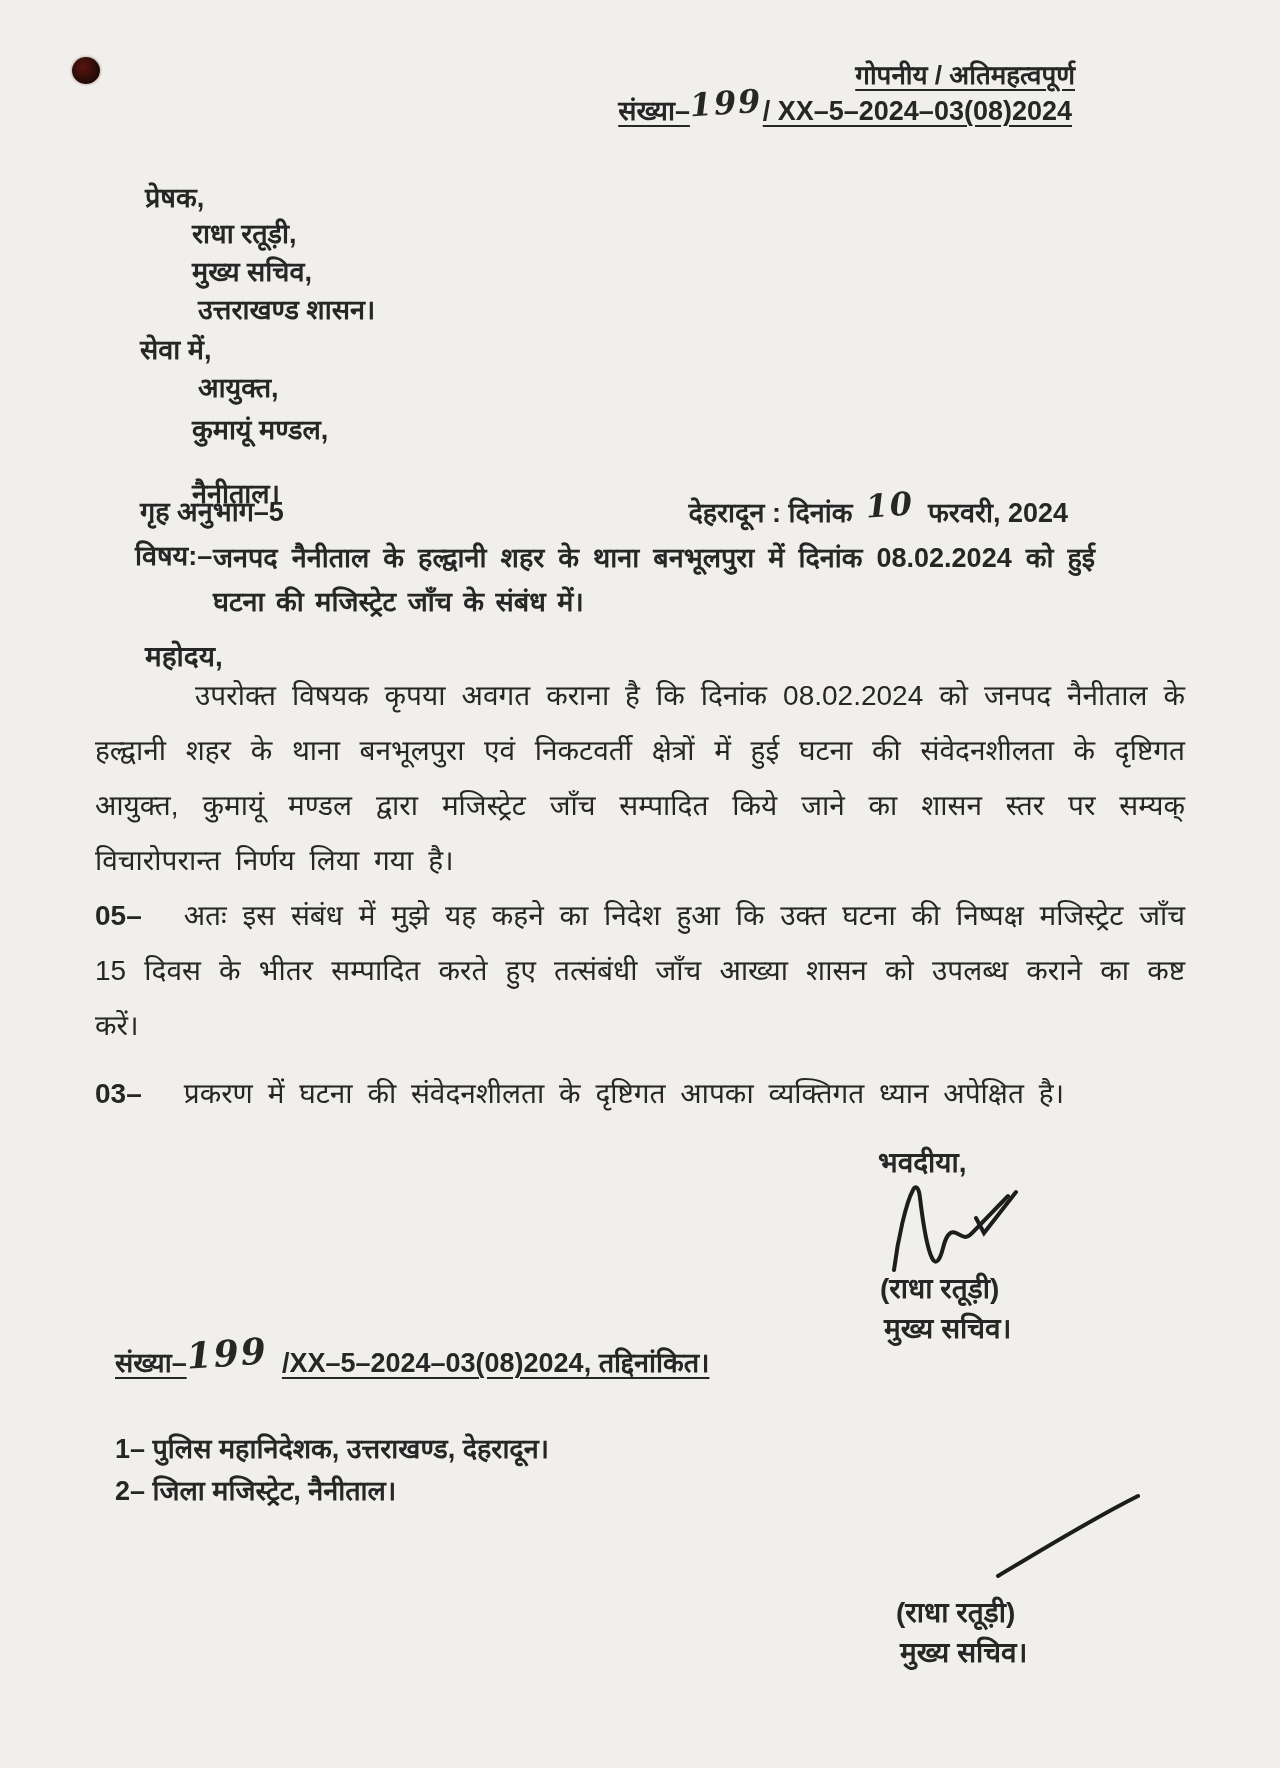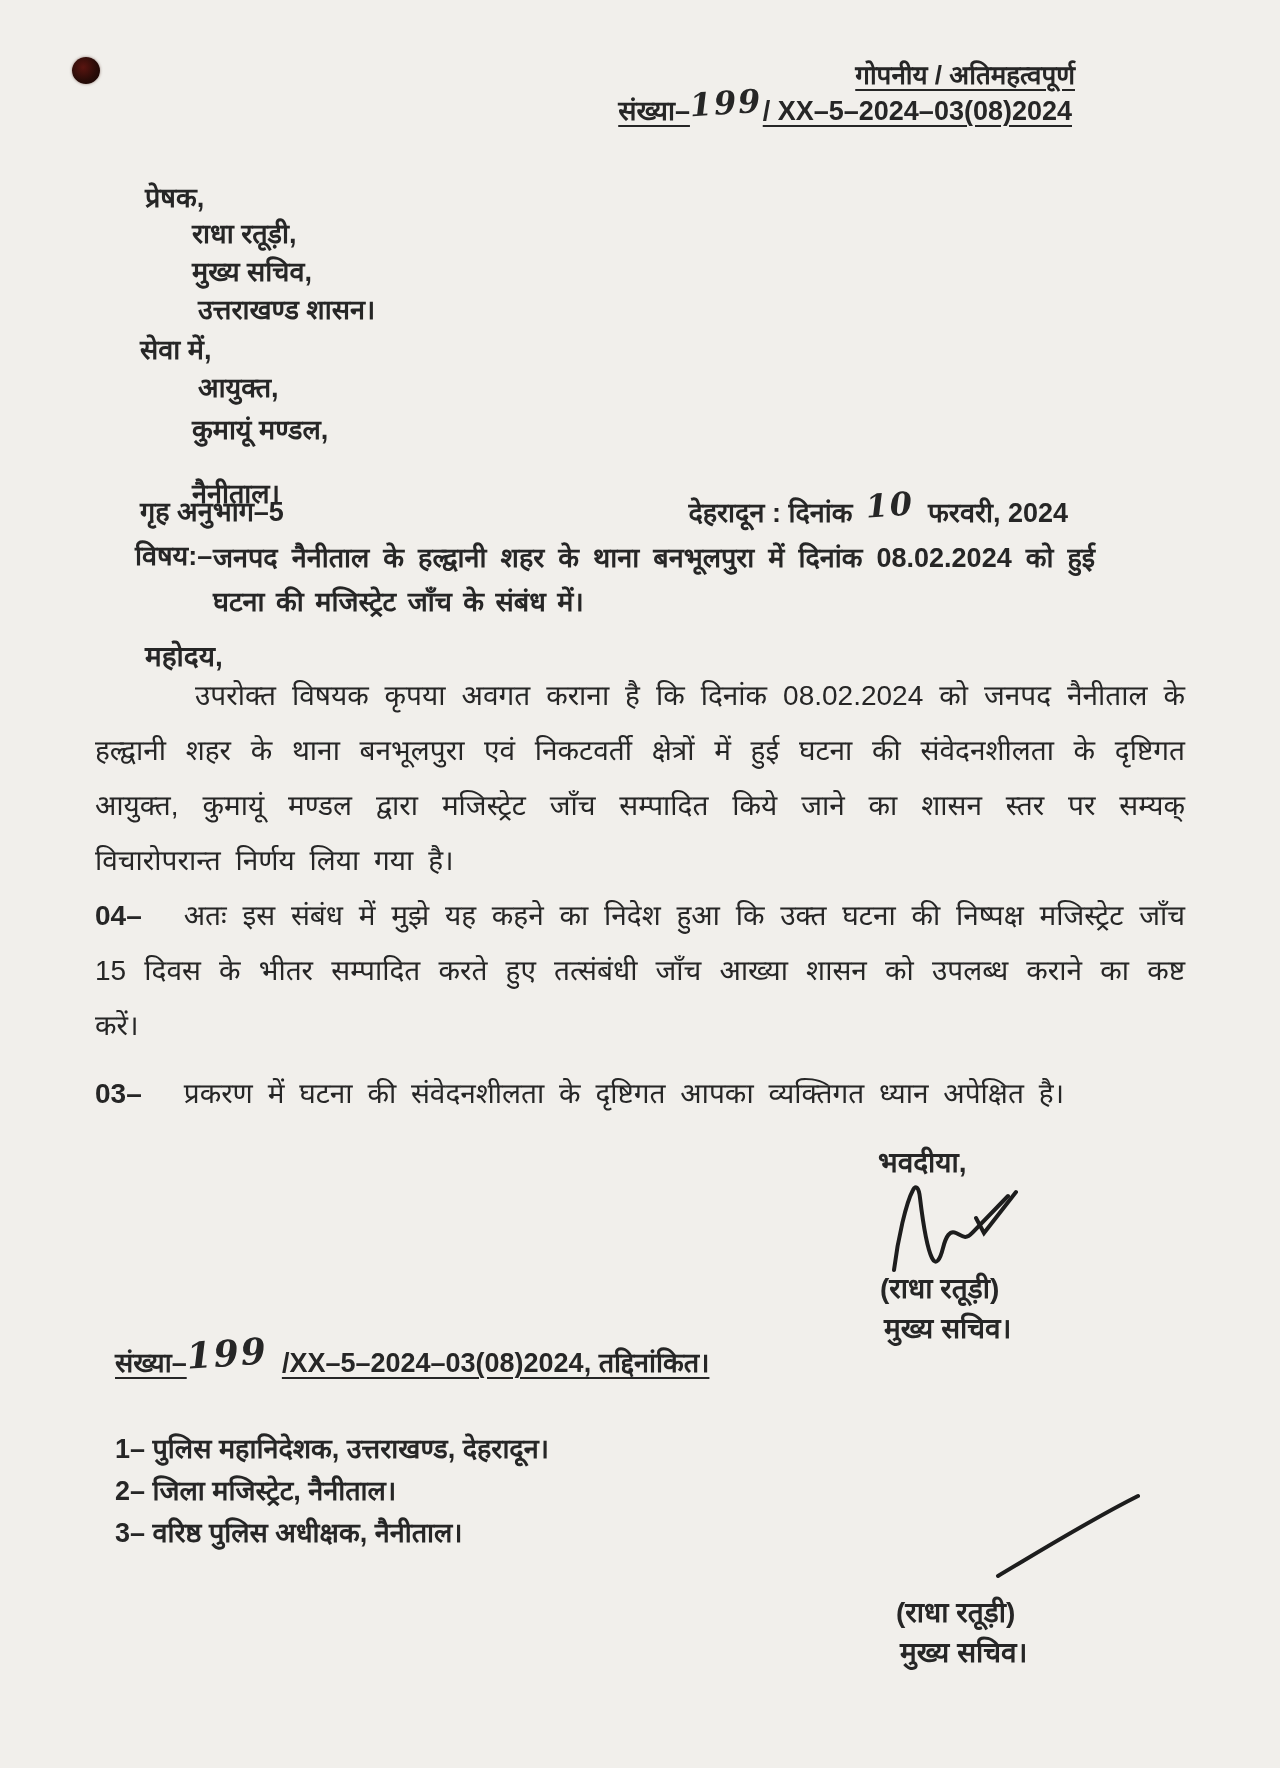--- a/index.html
+++ b/index.html
@@ -94,41 +94,40 @@
 
   <div class="abs subject-row" style="left:135px; top:536px; width:960px;">
     <div class="subject-label">विषय:–</div>
     <div class="subject-text">जनपद नैनीताल के हल्द्वानी शहर के थाना बनभूलपुरा में दिनांक 08.02.2024 को हुई घटना की मजिस्ट्रेट जाँच के संबंध में।</div>
   </div>
 
   <div class="abs b t28" style="left:145px; top:636px;">महोदय,</div>
 
   <p class="abs para" style="left:95px; top:668px; width:1090px; text-indent:100px;">उपरोक्त विषयक कृपया अवगत कराना है कि दिनांक 08.02.2024 को जनपद नैनीताल के हल्द्वानी शहर के थाना बनभूलपुरा एवं निकटवर्ती क्षेत्रों में हुई घटना की संवेदनशीलता के दृष्टिगत आयुक्त, कुमायूं मण्डल द्वारा मजिस्ट्रेट जाँच सम्पादित किये जाने का शासन स्तर पर सम्यक् विचारोपरान्त निर्णय लिया गया है।</p>
 
-  <p class="abs para" style="left:95px; top:888px; width:1090px;"><span class="num">04–</span><span>अतः इस संबंध में मुझे यह कहने का निदेश हुआ कि उक्त घटना की निष्पक्ष मजिस्ट्रेट जाँच 15 दिवस के भीतर सम्पादित करते हुए तत्संबंधी जाँच आख्या शासन को उपलब्ध कराने का कष्ट करें।</span></p>
+  <p class="abs para" style="left:95px; top:888px; width:1090px;"><span class="num">05–</span><span>अतः इस संबंध में मुझे यह कहने का निदेश हुआ कि उक्त घटना की निष्पक्ष मजिस्ट्रेट जाँच 15 दिवस के भीतर सम्पादित करते हुए तत्संबंधी जाँच आख्या शासन को उपलब्ध कराने का कष्ट करें।</span></p>
 
   <p class="abs para" style="left:95px; top:1066px; width:1090px;"><span class="num">03–</span><span>प्रकरण में घटना की संवेदनशीलता के दृष्टिगत आपका व्यक्तिगत ध्यान अपेक्षित है।</span></p>
 
   <div class="abs b t28" style="left:878px; top:1142px;">भवदीया,</div>
   <svg class="abs sig-svg" style="left:880px; top:1178px;" width="150" height="100" viewBox="0 0 150 100">
     <path d="M14 92 C 18 60, 26 25, 33 12 C 36 6, 39 10, 40 20 C 43 45, 47 70, 52 80 C 56 88, 60 82, 63 70 C 66 58, 70 52, 76 55 C 82 58, 86 62, 92 55 L 128 18" stroke-width="4"></path>
     <path d="M96 40 L 104 55 L 136 14" stroke-width="4"></path>
   </svg>
   <div class="abs b t28" style="left:880px; top:1268px;">(राधा रतूड़ी)</div>
   <div class="abs b t28" style="left:884px; top:1308px;">मुख्य सचिव।</div>
 
   <div class="abs b t27 u" style="left:115px; top:1338px; white-space:nowrap;">
     <span>संख्या–</span><span class="hand">199</span><span style="margin-left:14px;">/XX–5–2024–03(08)2024, तद्दिनांकित।</span>
   </div>
 
 
   <div class="abs" style="left:115px; top:1428px;">
     <div class="copy-item">1– पुलिस महानिदेशक, उत्तराखण्ड, देहरादून।</div>
     <div class="copy-item">2– जिला मजिस्ट्रेट, नैनीताल।</div>
-    <div class="copy-item">3– वरिष्ठ पुलिस अधीक्षक, नैनीताल।</div>
   </div>
 
   <svg class="abs sig-svg" style="left:990px; top:1492px;" width="155" height="90" viewBox="0 0 155 90">
     <path d="M8 84 C 45 62, 100 28, 148 4" stroke-width="4"></path>
   </svg>
   <div class="abs b t28" style="left:896px; top:1592px;">(राधा रतूड़ी)</div>
   <div class="abs b t28" style="left:900px; top:1632px;">मुख्य सचिव।</div>
 
 </div>
 

